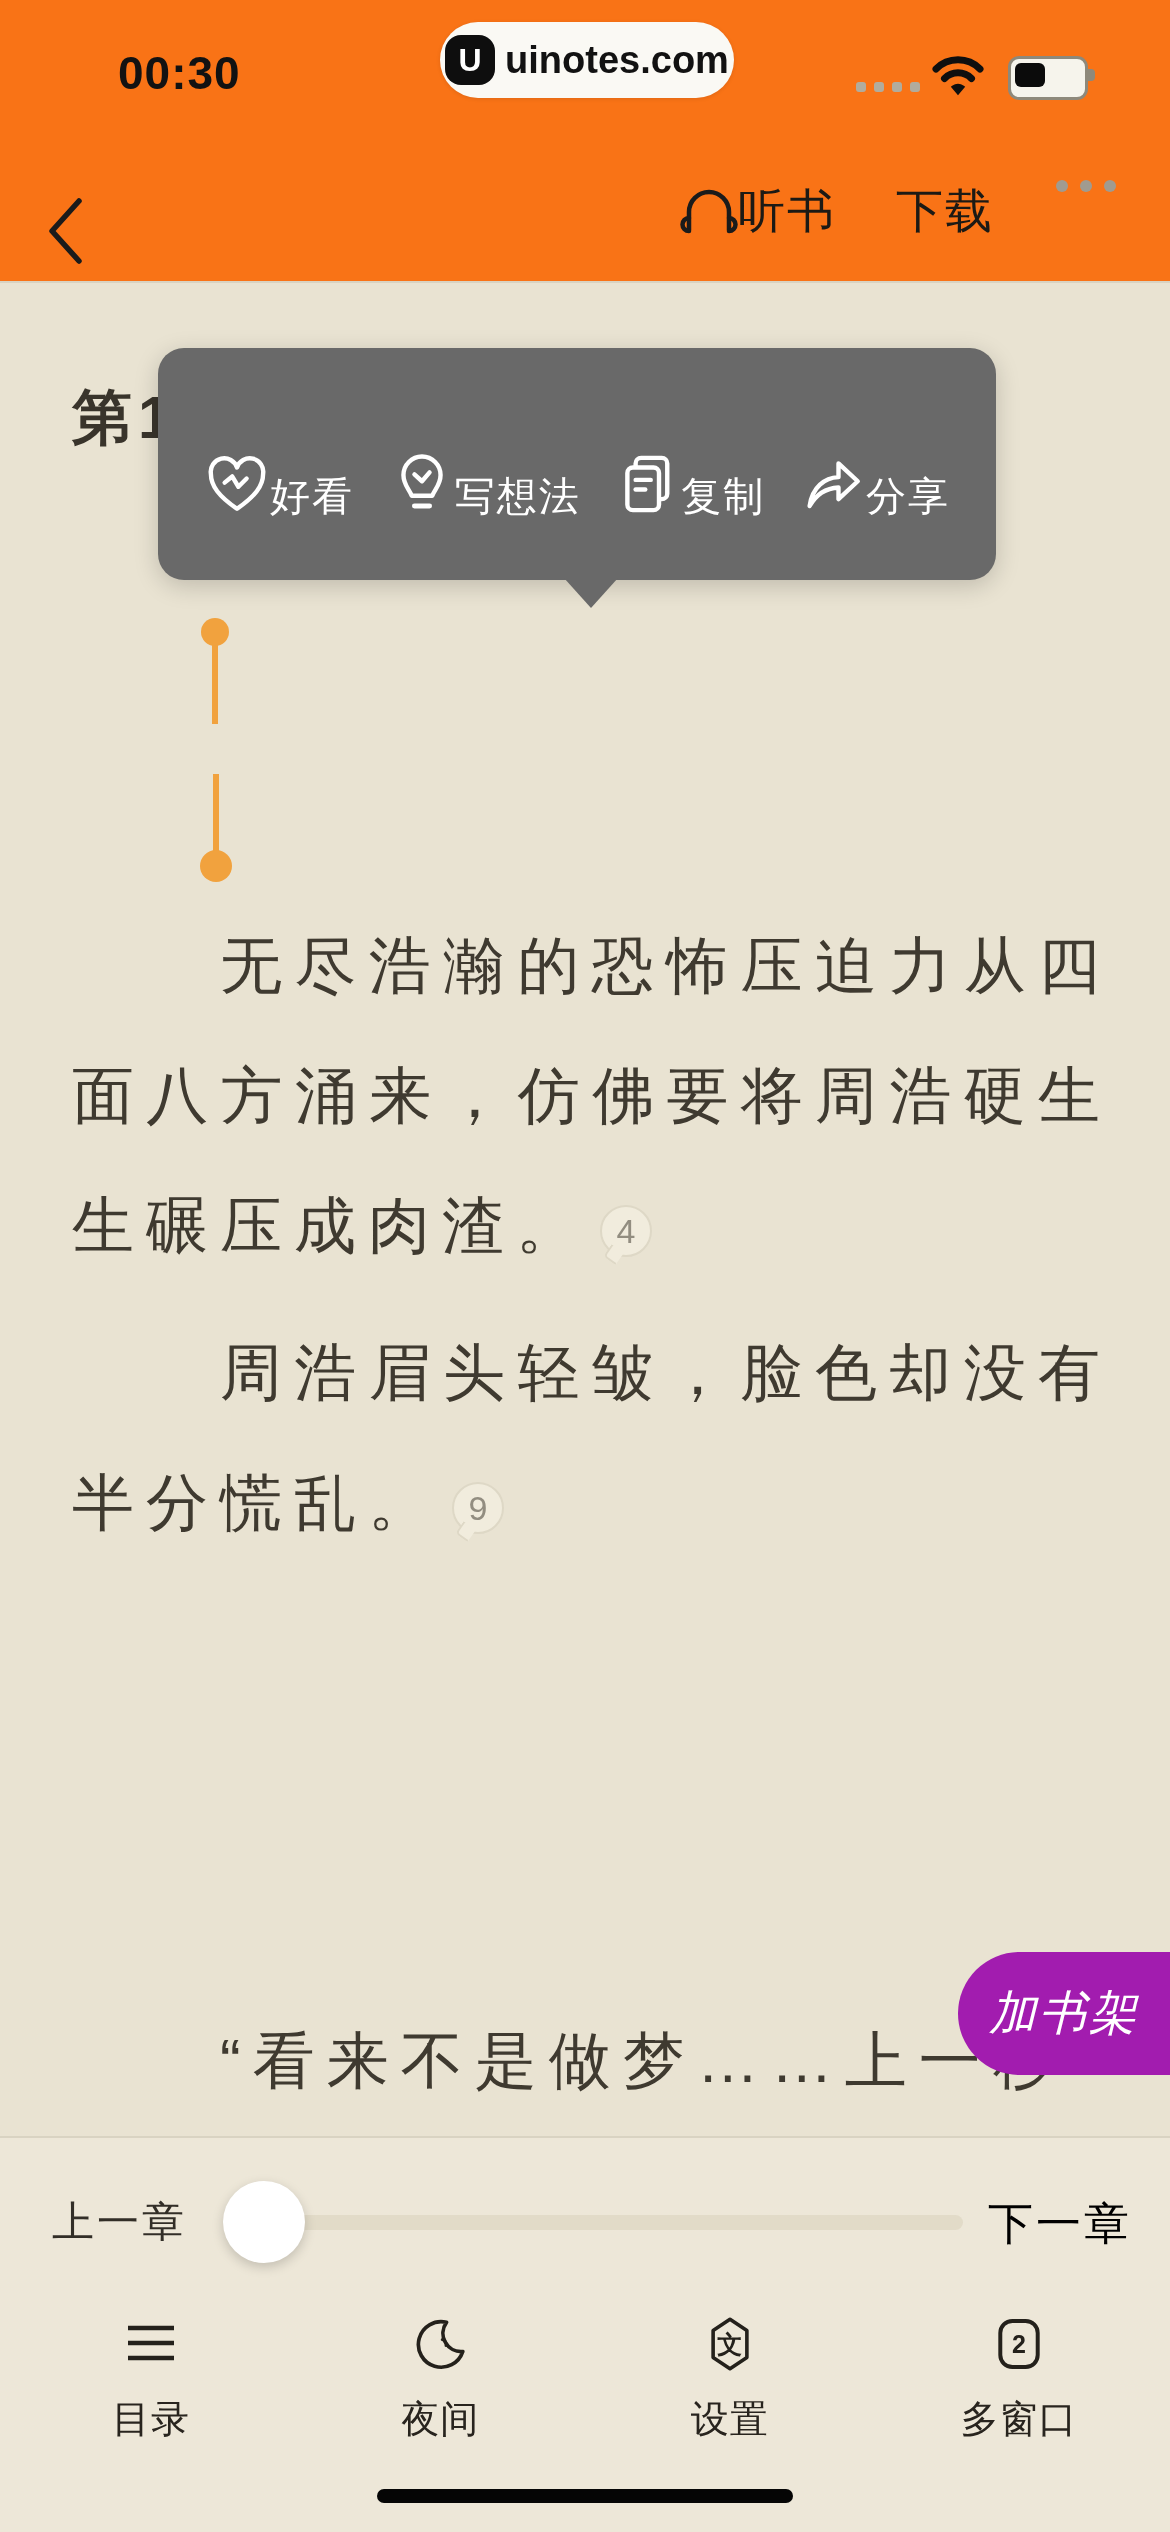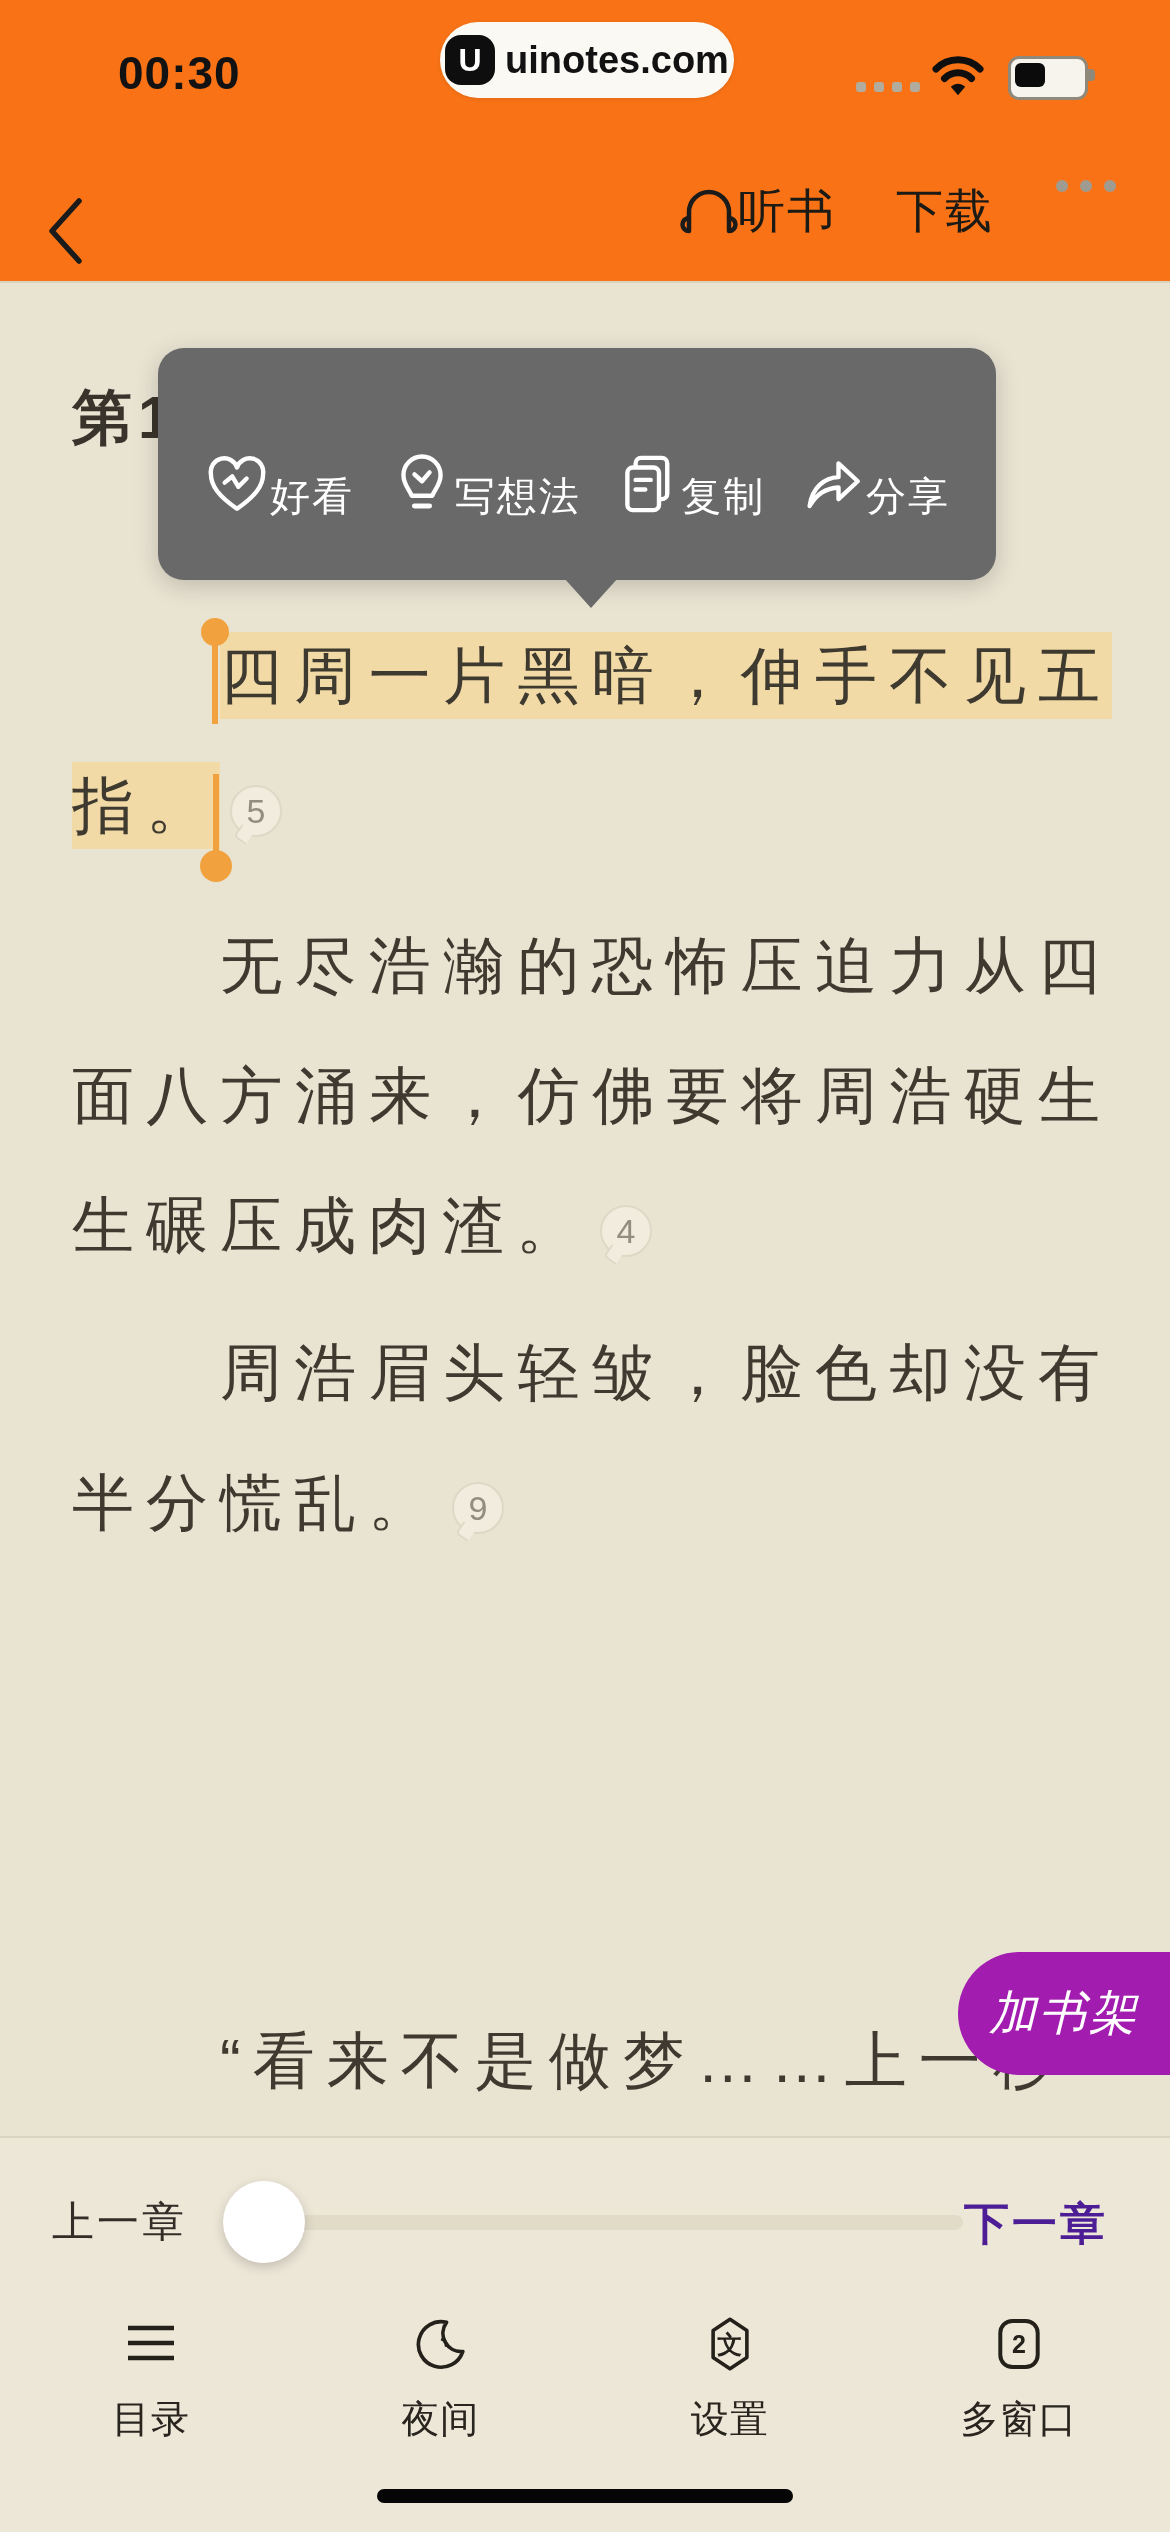--- a/index.html
+++ b/index.html
@@ -45,21 +45,21 @@
   
   .sel-menu{position:absolute;left:158px;top:348px;width:838px;height:232px;background:#696969;border-radius:26px;z-index:20;display:flex;justify-content:space-between;padding:0 46px;box-sizing:border-box;box-shadow:0 6px 24px rgba(0,0,0,0.18);}
   .sel-menu::after{content:"";position:absolute;left:406px;top:230px;border-left:27px solid transparent;border-right:27px solid transparent;border-top:30px solid #696969;}
   .sel-item{display:flex;flex-direction:row;align-items:center;padding-top:40px;cursor:pointer;}
   .sel-item .lbl{margin-top:24px;font-size:40px;color:#FFFFFF;letter-spacing:2px;}
   
   .add-shelf{position:absolute;left:958px;top:1952px;width:212px;height:123px;background:#a21caf;border-radius:62px 0 0 62px;color:#fff;font-size:47px;display:flex;align-items:center;justify-content:center;letter-spacing:3px;z-index:40;font-style:italic;}
   
   .bottom-panel{position:absolute;left:0;top:2136px;width:1170px;height:396px;background:#EDE7D8;border-top:2px solid #D9D3C2;z-index:30;}
   .chap-prev{position:absolute;left:52px;top:2194px;font-size:42px;color:#322E27;letter-spacing:3px;z-index:31;}
-  .chap-next{position:absolute;right:62px;top:2194px;font-size:45px;color:#4c1d95;letter-spacing:3px;z-index:31;font-weight:bold;}
+  .chap-next{position:absolute;right:38px;top:2194px;font-size:45px;color:#000000;letter-spacing:3px;z-index:31;}
   .slider-track{position:absolute;left:228px;top:2215px;width:735px;height:15px;border-radius:8px;background:#E2DBC8;z-index:31;}
   .slider-thumb{position:absolute;left:223px;top:2181px;width:82px;height:82px;border-radius:50%;background:#FFFFFF;box-shadow:0 4px 12px rgba(0,0,0,0.18);z-index:32;}
   .bottom-nav{position:absolute;left:0;top:2318px;width:1170px;display:flex;justify-content:space-between;padding:0 76px;box-sizing:border-box;z-index:31;}
   .bnav-item{width:150px;display:flex;flex-direction:column;align-items:center;cursor:pointer;}
   .bnav-item .lbl{margin-top:24px;font-size:38px;color:#28241E;letter-spacing:1px;}
   .icon-wrap{position:relative;width:52px;height:52px;display:flex;align-items:center;justify-content:center;}
   .glyph-overlay{position:absolute;left:0;top:0;width:100%;height:100%;display:flex;align-items:center;justify-content:center;font-size:25px;color:#24211B;font-weight:700;}
   .home-indicator{position:absolute;left:377px;top:2489px;width:416px;height:14px;border-radius:8px;background:#050505;z-index:35;}
 </style>
 </head>
@@ -114,21 +114,20 @@
       <div class="more-dots">
           <i></i>
           <i></i>
           <i></i>
         </div>
     </div>
   </div>
 
   <h1 class="chapter-title">第1章 转世</h1>
 
-  <p class="para p1"><mark class="hl">四周一片黑暗，伸手不见五指。</mark><span class="bubble">5</span></p>
 
   <p class="para p2"><span>无尽浩瀚的恐怖压迫力从四面八方涌来，仿佛要将周浩硬生生碾压成肉渣。</span><span class="bubble">4</span></p>
 
   <p class="para p3"><span>周浩眉头轻皱，脸色却没有半分慌乱。</span><span class="bubble">9</span></p>
 
 
   <p class="para p5"><span>“看来不是做梦……上一秒</span></p>
 
   <div class="handle h-start-dot"></div>
   <div class="handle h-start-bar"></div>

